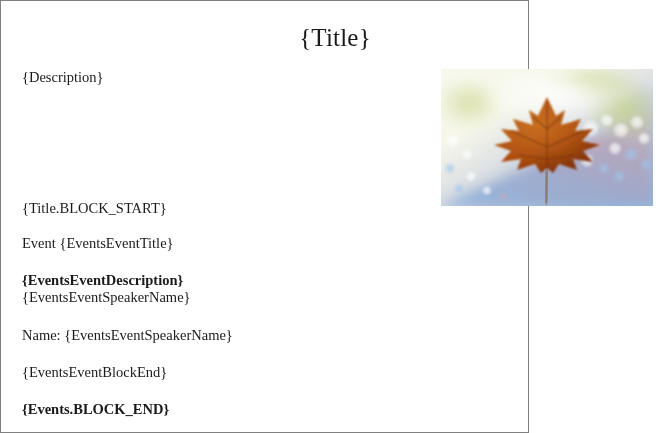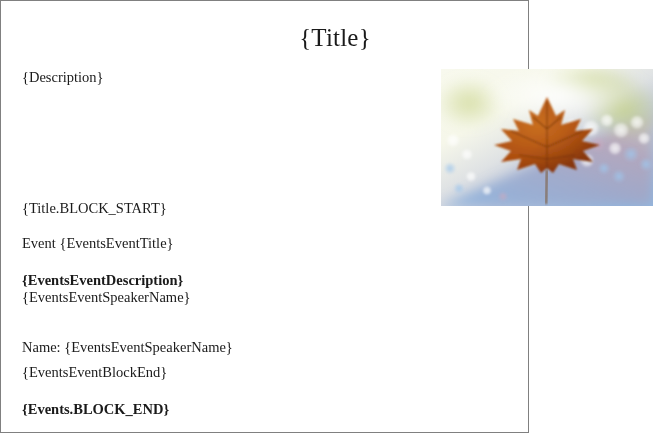--- a/index.html
+++ b/index.html
@@ -46,21 +46,21 @@
     line-height: 17px;
     color: #1a1a1a;
     white-space: pre;
   }
 
   #line-description      { top: 68px;  }
   #line-block-start      { top: 199px; }
   #line-event-title      { top: 234px; }
   #line-event-desc       { top: 271px; font-weight: bold; }
   #line-event-blockstart { top: 288px; }
-  #line-speaker-name     { top: 326px; margin-top: 12px; }
+  #line-speaker-name     { top: 326px; }
   #line-event-blockend   { top: 363px; text-align: right; }
   #line-block-end        { top: 400px; font-weight: bold; }
 
   
   #autumn-leaf-photo {
     position: absolute;
     left: 440px;
     top: 68px;
     width: 212px;
     height: 137px;

